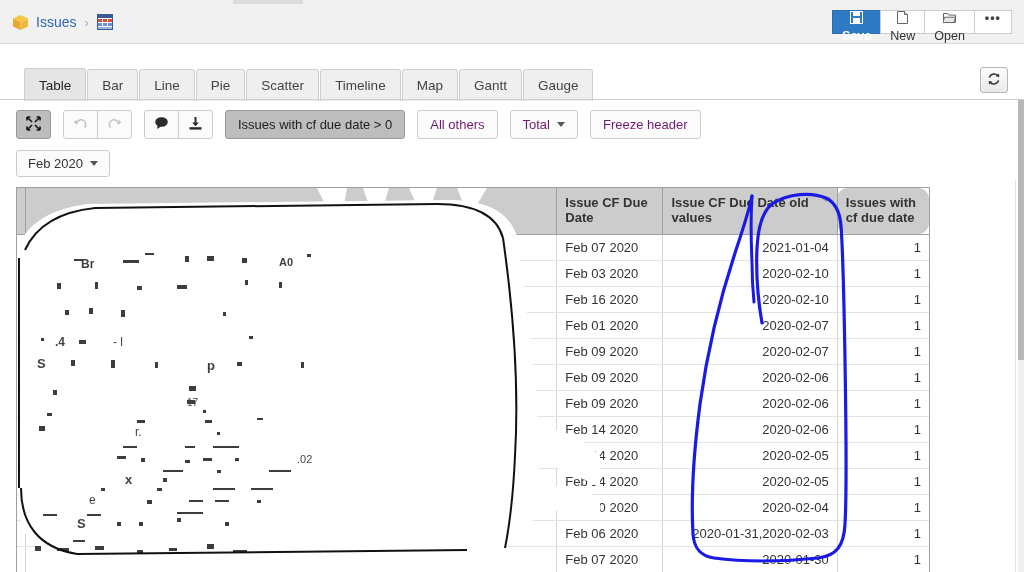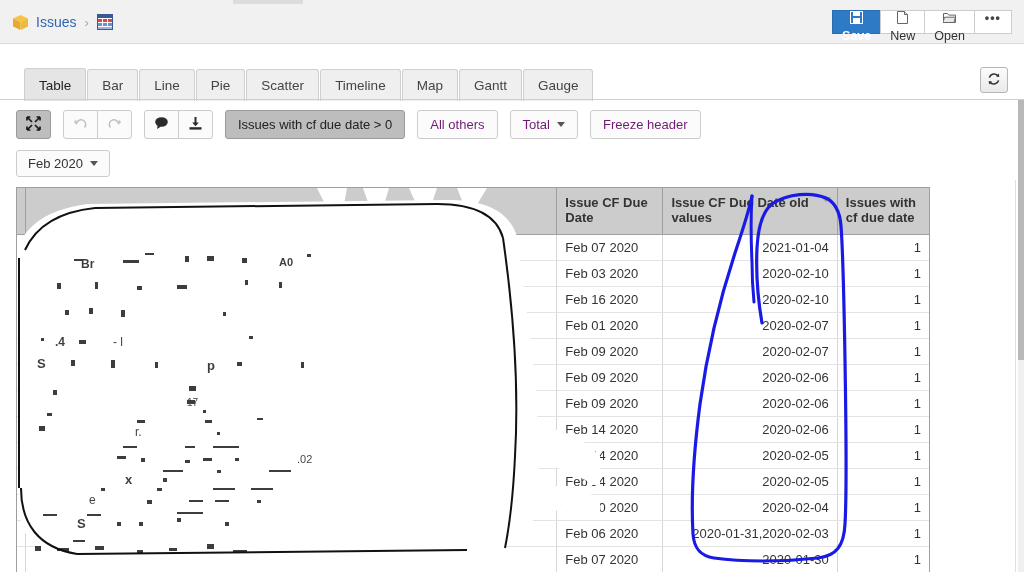--- a/index.html
+++ b/index.html
@@ -227,21 +227,21 @@
     background: #ffffff;
     white-space: nowrap;
     overflow: hidden;
   }
   td.greycell, th.greycell {
     background: #cccccc;
     border-bottom: 1px solid #9f9f9f;
     border-right: none;
   }
   td.num, th.num { text-align: right; }
-  th.num { text-align: left; }
+  th.num { text-align: left; border-radius: 11px; }
   .th-caret {
     position: absolute;
     right: 6px; top: 9px;
     width: 0; height: 0;
     border-left: 5px solid transparent;
     border-right: 5px solid transparent;
     border-top: 5px solid #9a9a9a;
   }
 
   

